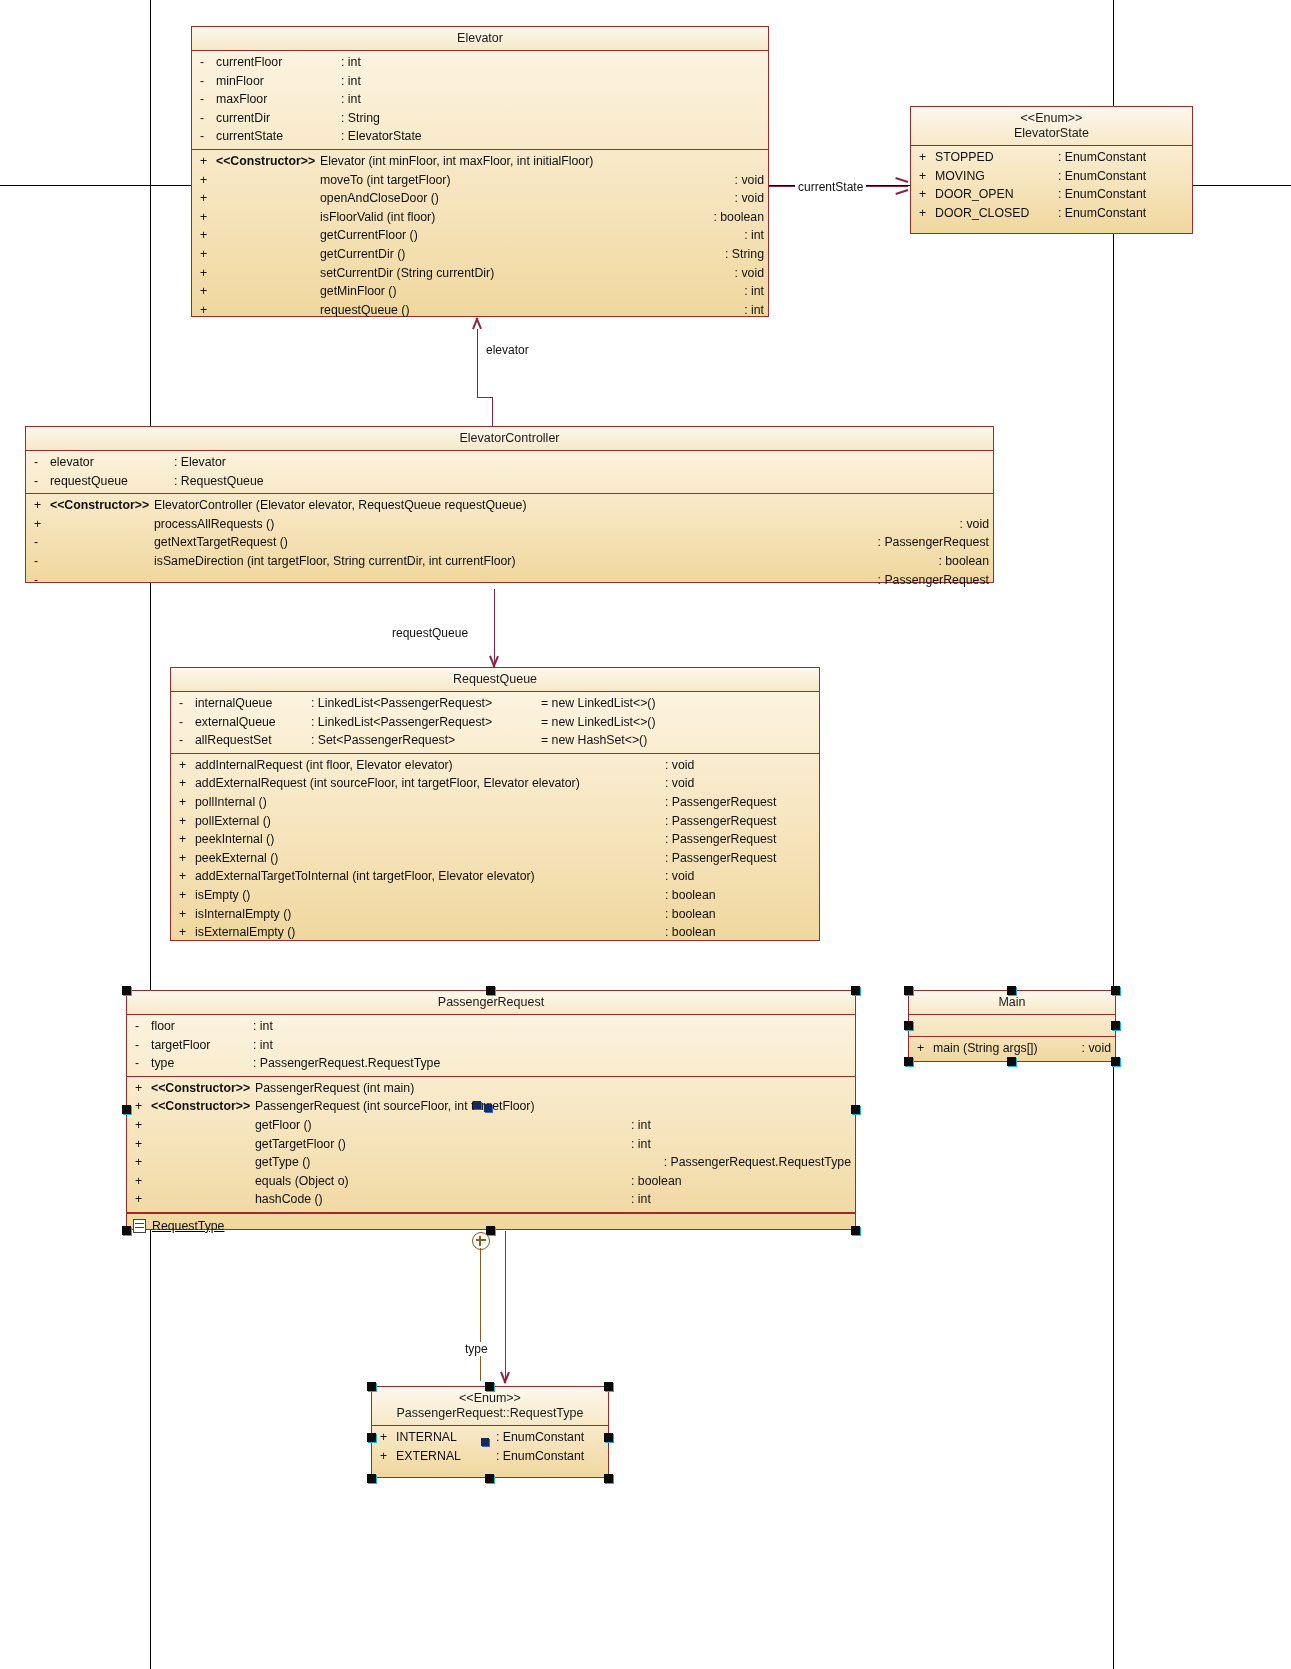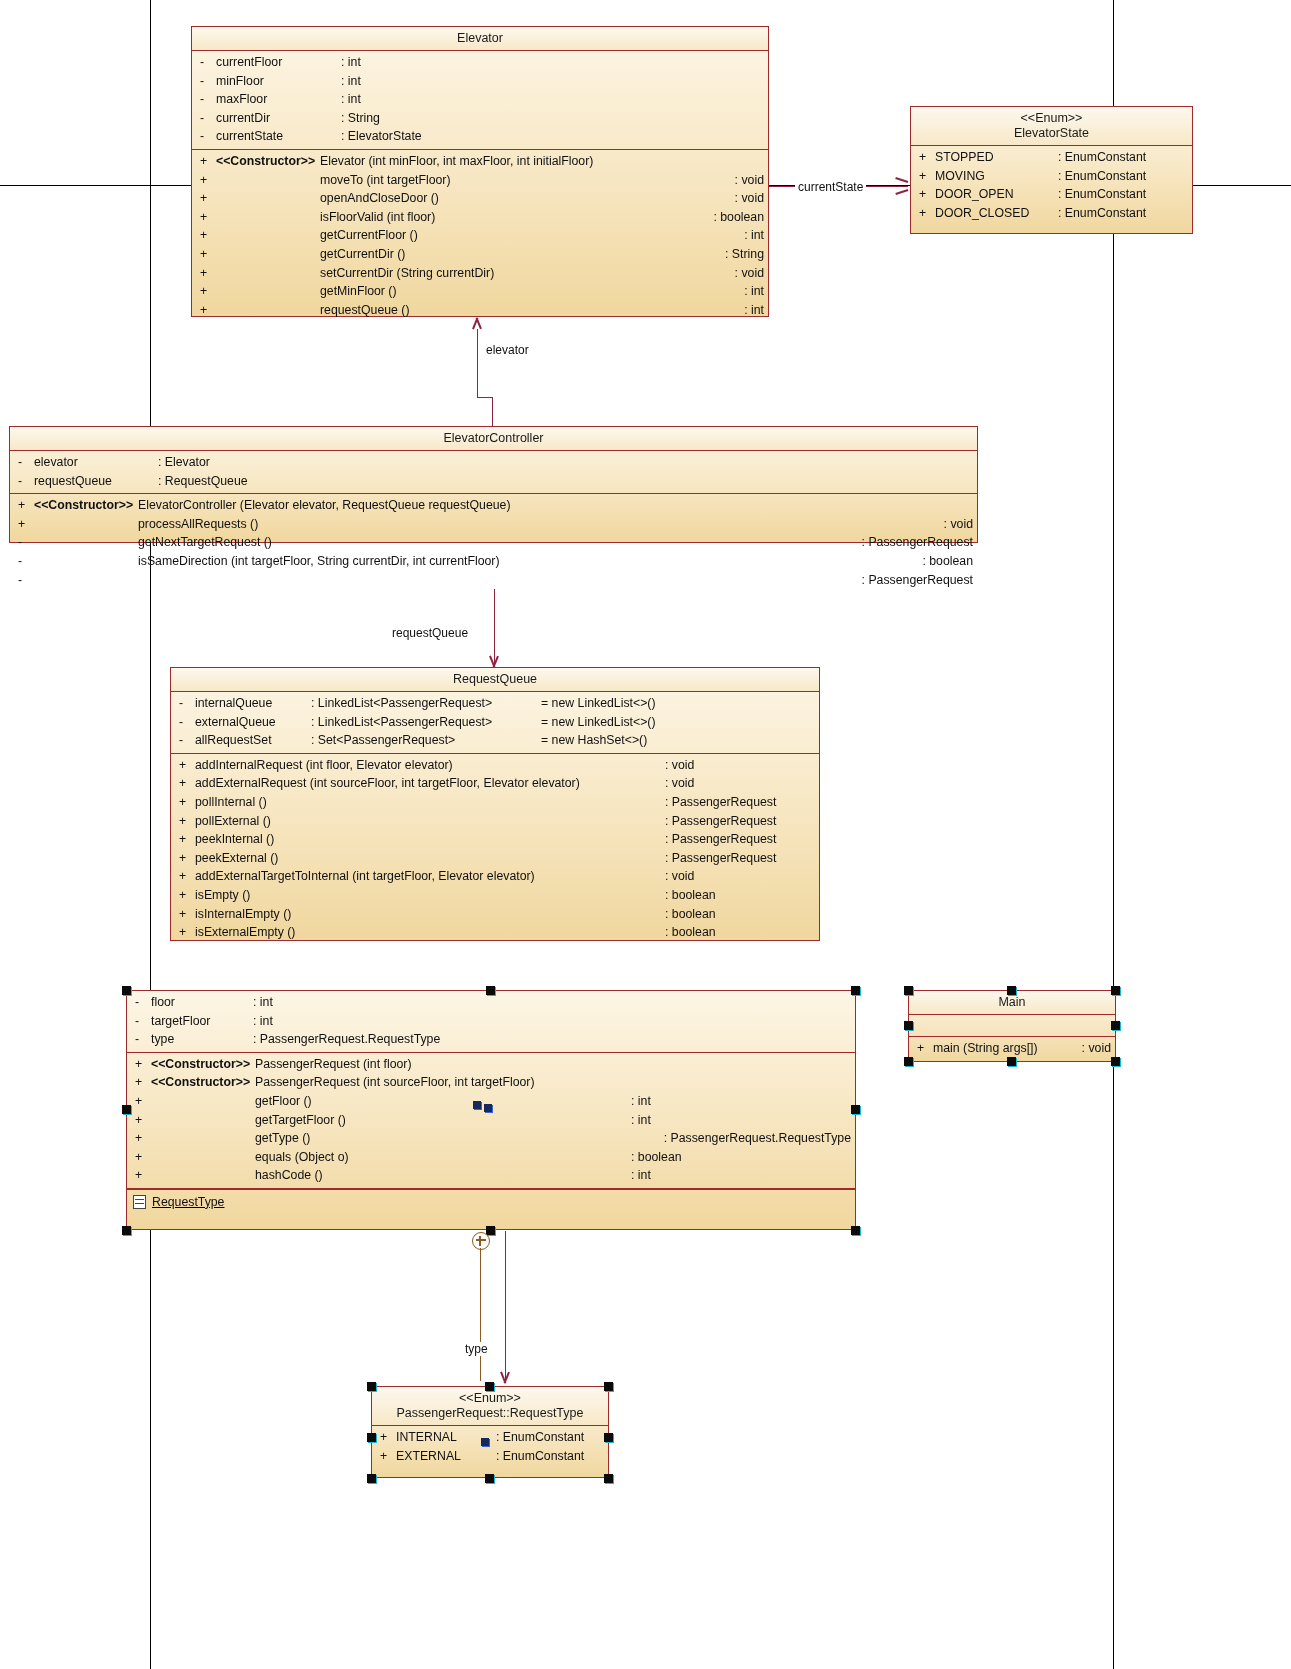--- a/index.html
+++ b/index.html
@@ -234,21 +234,21 @@
           <span class="nm" style="width:123px">DOOR_CLOSED</span>
           <span class="init">: EnumConstant</span>
         </div>
     </div>
   </div>
 
   <div class="ln h" style="left:769px;top:186px;width:139px;"></div>
   <div class="arrow-open-right" style="left:896px;top:180px;"></div>
   <div class="lbl" style="left:795px;top:180px;">currentState</div>
 
-  <div class="uml" style="left:9px;top:426px;width:969px;height:117px;">
+  <div class="uml" style="left:25px;top:426px;width:969px;height:157px;">
     <div class="title">ElevatorController</div>
     <div class="cmp">
       <div class="row">
           <span class="vis">-</span>
           <span class="nm" style="width:124px">elevator</span>
           <span class="init">: Elevator</span>
         </div>
       <div class="row">
           <span class="vis">-</span>
           <span class="nm" style="width:124px">requestQueue</span>
@@ -368,20 +368,21 @@
         </div>
       <div class="row">
           <span class="vis">+</span>
           <span class="nm">isExternalEmpty ()</span>
           <span class="ty" style="min-width:150px">: boolean</span>
         </div>
     </div>
   </div>
 
   <div class="uml" style="left:126px;top:990px;width:730px;height:240px;">
+    <div class="title">PassengerRequest</div>
     <div class="cmp">
       <div class="row">
           <span class="vis">-</span>
           <span class="nm" style="width:102px">floor</span>
           <span class="init">: int</span>
         </div>
       <div class="row">
           <span class="vis">-</span>
           <span class="nm" style="width:102px">targetFloor</span>
           <span class="init">: int</span>
@@ -389,21 +390,21 @@
       <div class="row">
           <span class="vis">-</span>
           <span class="nm" style="width:102px">type</span>
           <span class="init">: PassengerRequest.RequestType</span>
         </div>
     </div>
     <div class="cmp">
       <div class="row">
           <span class="vis">+</span>
           <span class="stereo-col" style="width:120px">&lt;&lt;Constructor&gt;&gt;</span>
-          <span class="nm">PassengerRequest (int floor)</span>
+          <span class="nm">PassengerRequest (int main)</span>
           <span class="ty" style="min-width:220px"></span>
         </div>
       <div class="row">
           <span class="vis">+</span>
           <span class="stereo-col" style="width:120px">&lt;&lt;Constructor&gt;&gt;</span>
           <span class="nm">PassengerRequest (int sourceFloor, int targetFloor)</span>
           <span class="ty" style="min-width:220px"></span>
         </div>
       <div class="row">
           <span class="vis">+</span>

